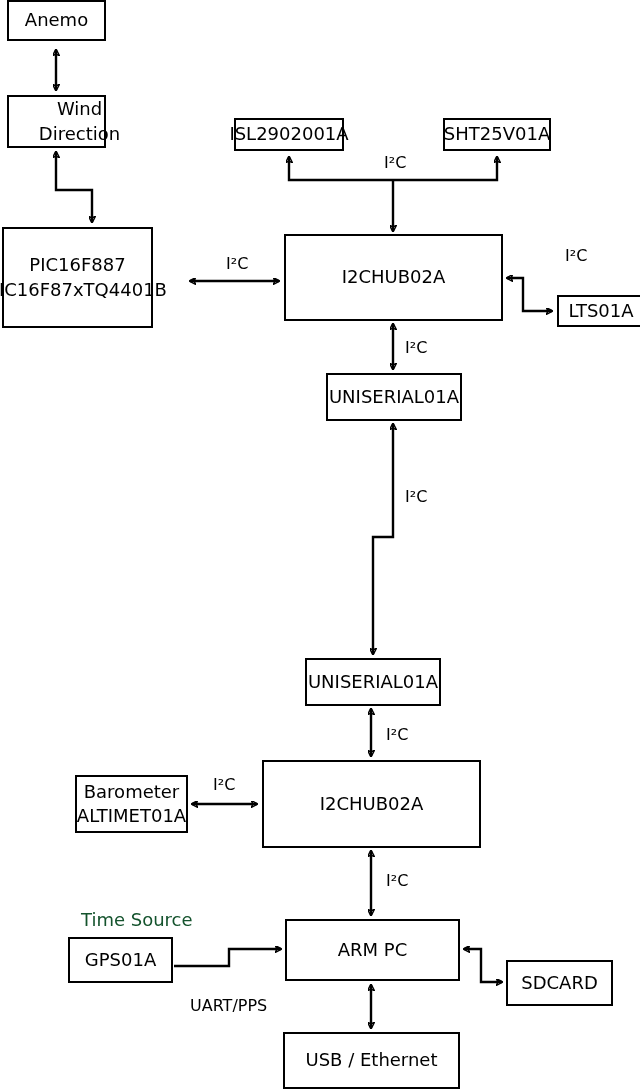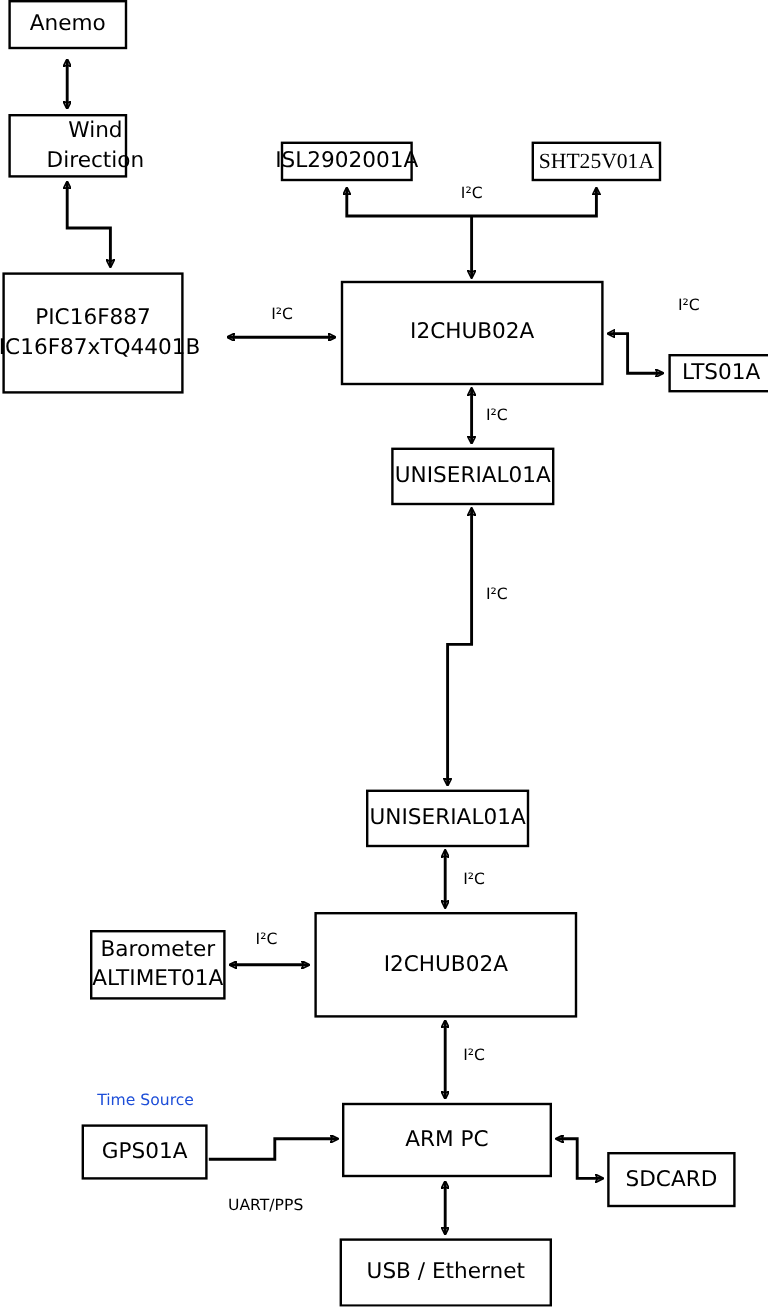--- a/index.html
+++ b/index.html
@@ -30,29 +30,29 @@
     z-index: 3;
   }
   .node .node-label {
     display: block;
     white-space: pre-line;
     padding: 0 4px;
   }
   .edge-label {
     position: absolute;
     color: #000000;
-    font-size: 13px;
+    font-size: 16px;
     line-height: 1;
     white-space: nowrap;
     z-index: 4;
   }
   .free-label {
     position: absolute;
-    color: #1d4ed8;
-    font-size: 13px;
+    color: #14532d;
+    font-size: 18px;
     line-height: 1;
     white-space: nowrap;
     z-index: 4;
   }
   svg.wires {
     position: absolute;
     left: 0;
     top: 0;
     width: 640px;
     height: 1089px;
@@ -116,21 +116,21 @@
 
   <div class="node" style="left:2px; top:227px; width:151px; height:101px;">
     <span class="node-label">PIC16F887
 PIC16F87xTQ4401B</span>
   </div>
 
   <div class="node" style="left:234px; top:118px; width:110px; height:33px;">
     <span class="node-label">ISL2902001A</span>
   </div>
 
-  <div class="node" style="left:443px; top:118px; width:108px; height:33px;font-family:Liberation Serif, serif;">
+  <div class="node" style="left:443px; top:118px; width:108px; height:33px;">
     <span class="node-label">SHT25V01A</span>
   </div>
 
   <div class="node" style="left:284px; top:234px; width:219px; height:87px;">
     <span class="node-label">I2CHUB02A</span>
   </div>
 
   <div class="node" style="left:557px; top:295px; width:88px; height:32px;">
     <span class="node-label">LTS01A</span>
   </div>

